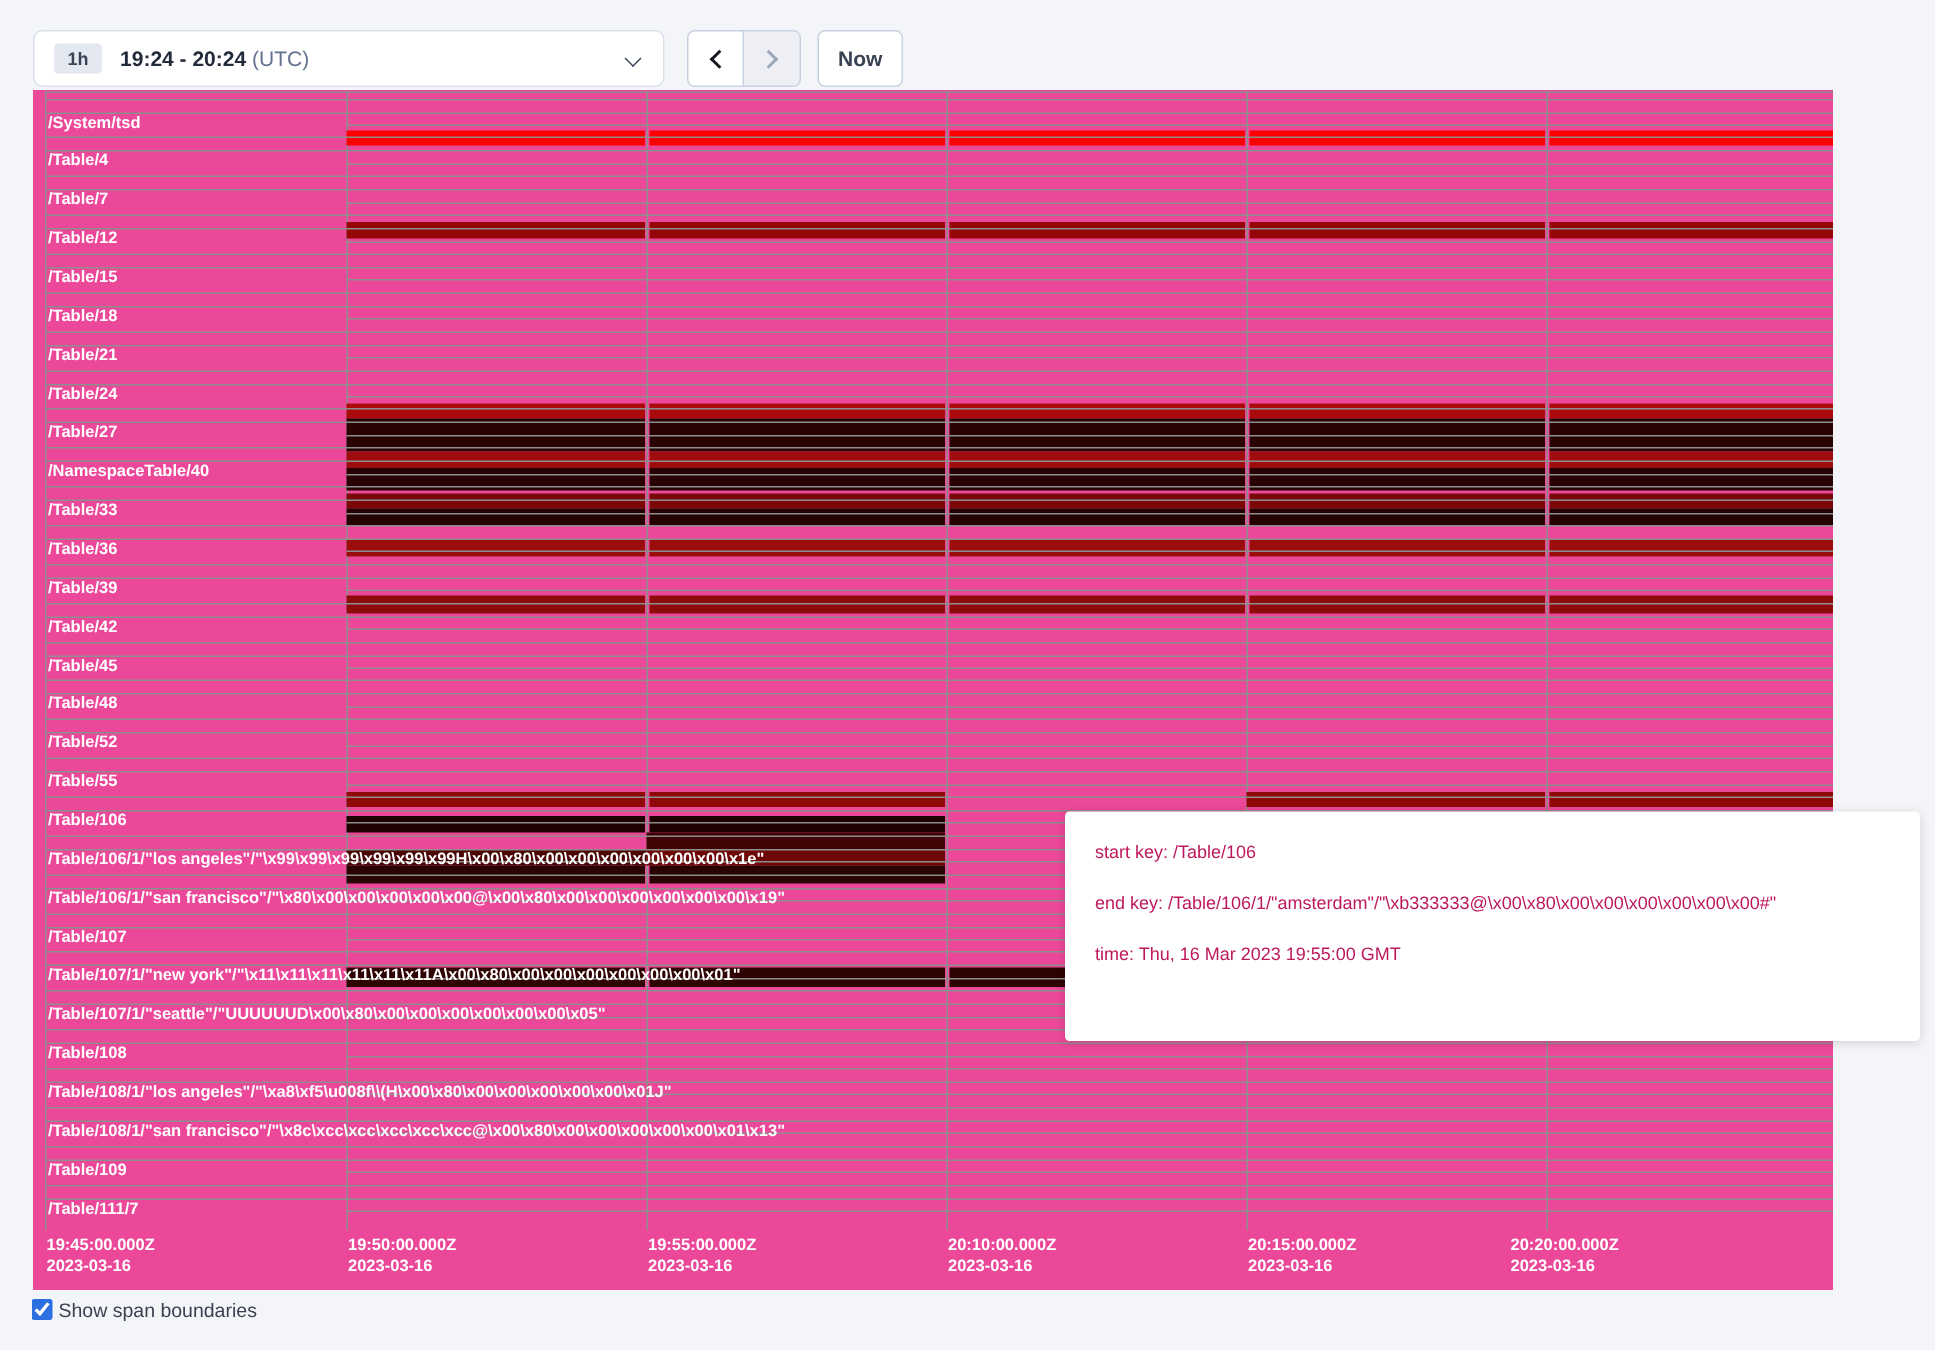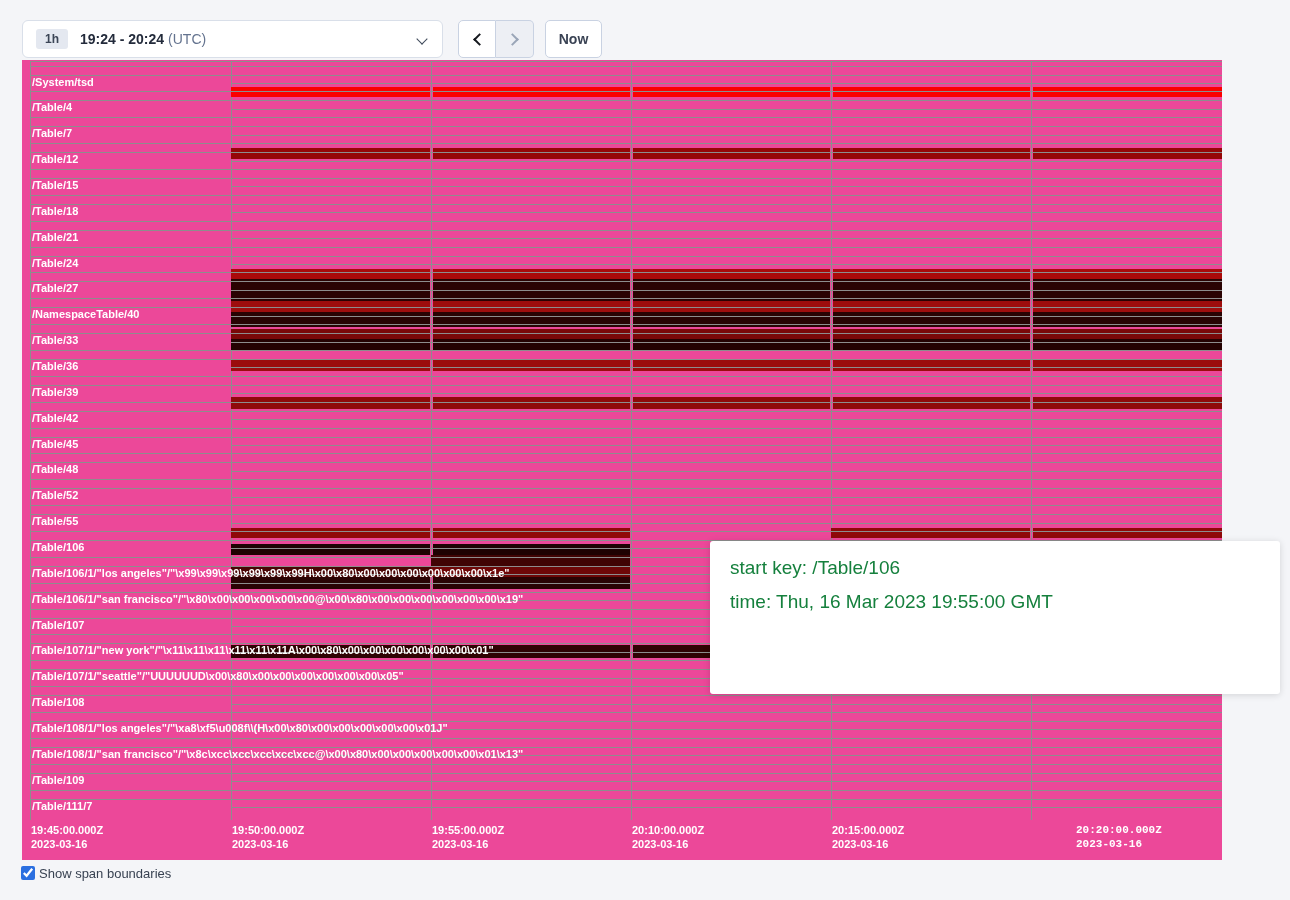--- a/index.html
+++ b/index.html
@@ -39,21 +39,21 @@
   .band{ position:absolute; }
   .row-label{ position:absolute; color:#fff; font-size:11px; font-weight:700;
     white-space:nowrap; letter-spacing:0; }
   .tick{ position:absolute; color:#fff; font-size:11px; font-weight:700;
     line-height:14px; white-space:nowrap; }
 
   
   .tooltip{ position:absolute; left:710px; top:541px; width:570px; height:153px;
     background:#fff; border-radius:3px; box-shadow:0 1px 7px rgba(0,0,0,.14);
     padding:10px 0 0 20px; }
-  .tooltip p{ font-size:19px; color:#15803d; line-height:34px; white-space:nowrap; }
+  .tooltip p{ font-size:12px; color:#be185d; line-height:34px; white-space:nowrap; }
 
   
   .footer{ position:absolute; left:21px; top:866px; display:flex; align-items:flex-start; }
   .footer input{ width:14px; height:14px; accent-color:#2b6fe0; margin-right:4px; }
   .footer label{ font-size:13px; color:#384252; }
 </style>
 </head>
 <body>
 
 <div class="time-selector">
@@ -286,28 +286,29 @@
         <div>2023-03-16</div>
       </div>
       <div class="tick" style="left: 610px; top: 763px;">
         <div>20:10:00.000Z</div>
         <div>2023-03-16</div>
       </div>
       <div class="tick" style="left: 810px; top: 763px;">
         <div>20:15:00.000Z</div>
         <div>2023-03-16</div>
       </div>
-      <div class="tick" style="left: 1054px; top: 763px; font-family: Liberation Mono, monospace;">
+      <div class="tick" style="left: 985px; top: 763px;">
         <div>20:20:00.000Z</div>
         <div>2023-03-16</div>
       </div>
     </div>
 </div>
 
 <div class="tooltip">
   <p>start key: /Table/106</p>
+  <p>end key: /Table/106/1/"amsterdam"/"\xb333333@\x00\x80\x00\x00\x00\x00\x00\x00#"</p>
   <p>time: Thu, 16 Mar 2023 19:55:00 GMT</p>
 </div>
 
 <div class="footer">
   <input type="checkbox" checked="" style="">
   <label>Show span boundaries</label>
 </div>
 
 </body></html>

